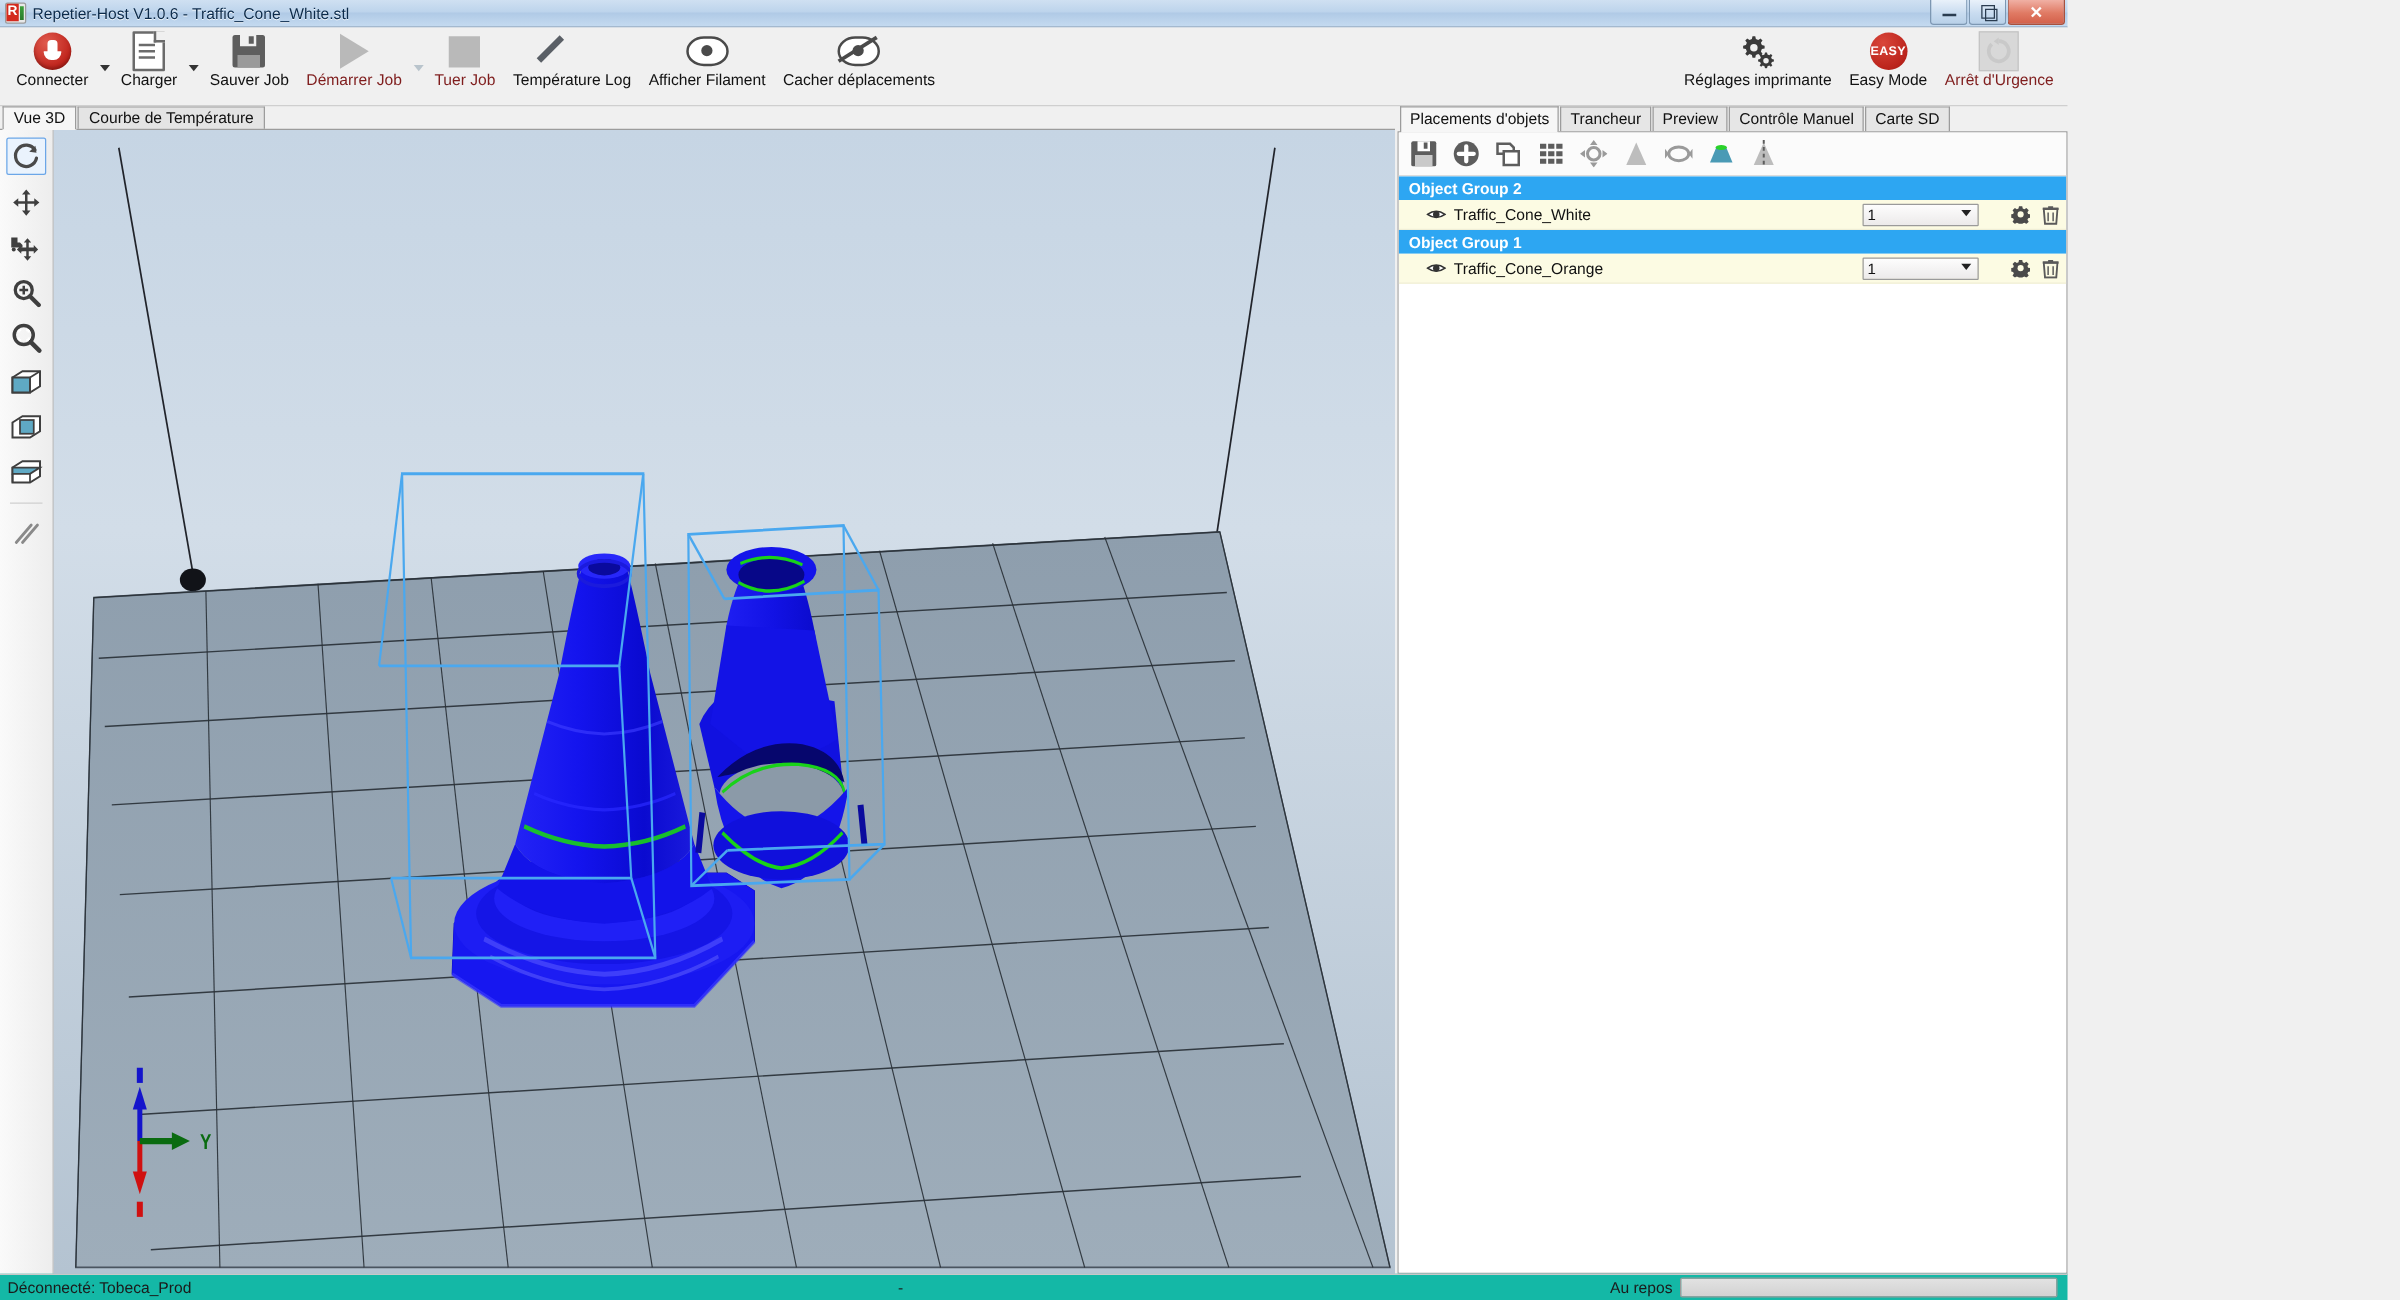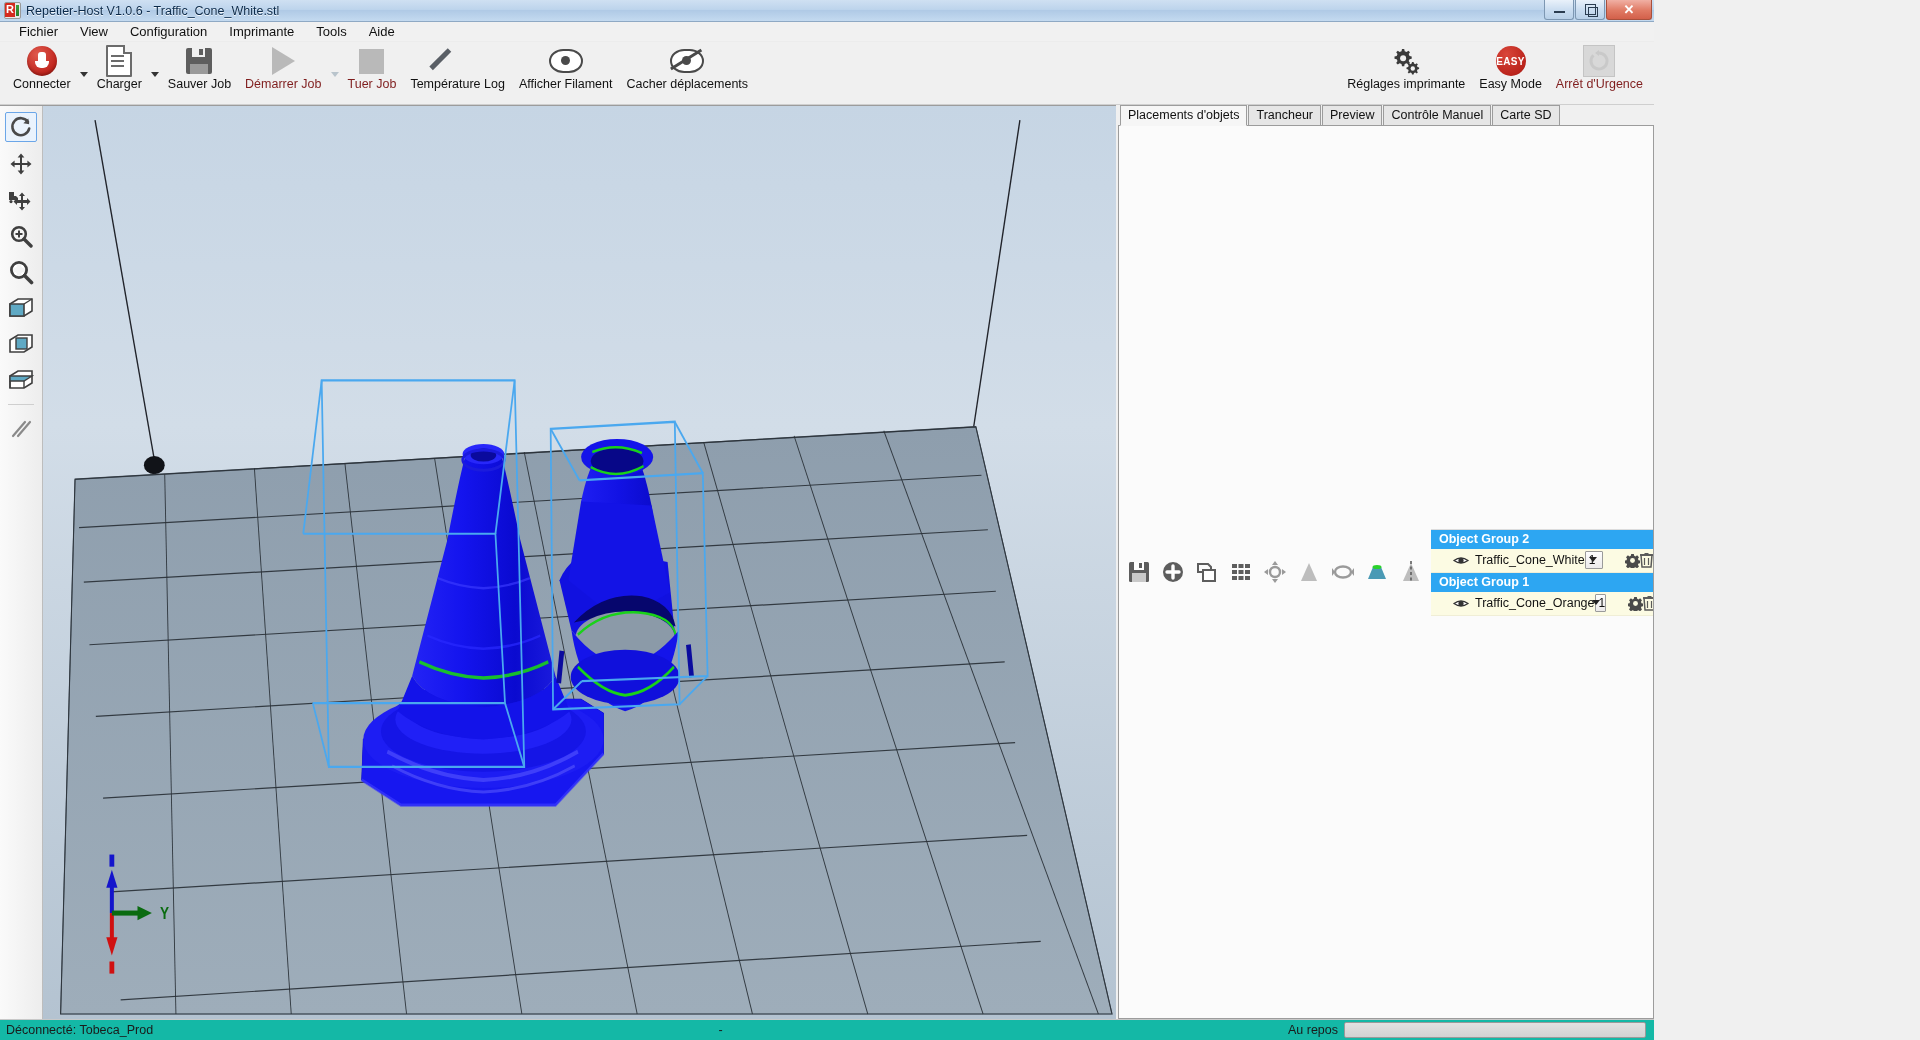--- a/index.html
+++ b/index.html
@@ -162,21 +162,21 @@
     background:linear-gradient(to bottom,#e2e2e2,#d2d2d2);border-radius:2px;}
 
   
   .rightpanel{width:536px;flex:none;display:flex;flex-direction:column;background:#f0f0f0;padding-left:2px;}
   .rtabs{height:20px;flex:none;display:flex;align-items:flex-end;padding-left:2px;}
   .rtab{
     font-size:12.5px;padding:2px 7px 2px 7px;border:1px solid #9c9c9c;border-bottom:none;
     background:#e6e6e6;color:#111;margin-right:1px;line-height:15px;cursor:default;white-space:nowrap;
   }
   .rtab.active{background:#f6f6f6;border-bottom:1px solid #f6f6f6;position:relative;top:1px;}
-  .rbody{flex:1;border:1px solid #9c9c9c;background:#fbfbfb;display:flex;flex-direction:row;min-height:0;align-items:center;}
+  .rbody{flex:1;border:1px solid #9c9c9c;background:#fbfbfb;display:flex;flex-direction:column;min-height:0;}
   .rtoolbar{height:30px;flex:none;display:flex;align-items:center;gap:6px;padding:2px 6px;background:#fbfbfb;}
   .rtoolbar .ri{width:28px;height:26px;display:flex;align-items:center;justify-content:center;cursor:default;border-radius:2px;}
   .objlist{flex:1;overflow:hidden;background:#fff;border-top:1px solid #dcdcdc;}
   .grouprow{
     height:19px;background:#2da6f2;color:#fff;font-weight:bold;font-size:12.5px;
     display:flex;align-items:center;padding-left:8px;cursor:default;
   }
   .objrow{
     height:23px;background:#fcfbe3;display:flex;align-items:center;padding-left:22px;
     font-size:12.5px;color:#111;border-bottom:1px solid #f0eed6;cursor:default;
@@ -208,28 +208,20 @@
       <div class="wbtn">
           <span class="bar"></span>
         </div>
       <div class="wbtn">
           <span class="sq"></span>
         </div>
       <div class="wbtn close">✕</div>
     </div>
   </div>
 
-  <div class="menubar">
-    <div class="mi">Fichier</div>
-    <div class="mi">View</div>
-    <div class="mi">Configuration</div>
-    <div class="mi">Imprimante</div>
-    <div class="mi">Tools</div>
-    <div class="mi">Aide</div>
-  </div>
 
   <div class="toolbar">
 
     <div class="tbtn" style="margin-left:6px;">
       <div class="gl">
           <div class="ic-plug"></div>
         </div>
       <div class="lb">Connecter</div>
     </div>
     <div class="drop">
@@ -327,20 +319,24 @@
           </div>
         </div>
         <div class="lb">Arrêt d'Urgence</div>
       </div>
     </div>
   </div>
 
   <div class="body">
 
     <div class="leftcol">
+      <div class="vtabs">
+        <div class="vtab active">Vue 3D</div>
+        <div class="vtab">Courbe de Température</div>
+      </div>
 
       <div class="viewwrap">
         <div class="vtools">
           <div class="vtool sel">
             <svg width="24" height="24" viewBox="0 0 24 24">
                 <path d="M19 7 A8.5 8.5 0 1 0 20.2 13.5" fill="none" stroke="#4a4a4a" stroke-width="2.6" stroke-linecap="round"></path>
                 <path d="M19.3 3.5 L20.2 9.2 L14.4 8.3 Z" fill="#4a4a4a"></path>
               </svg>
           </div>
           <div class="vtool">

